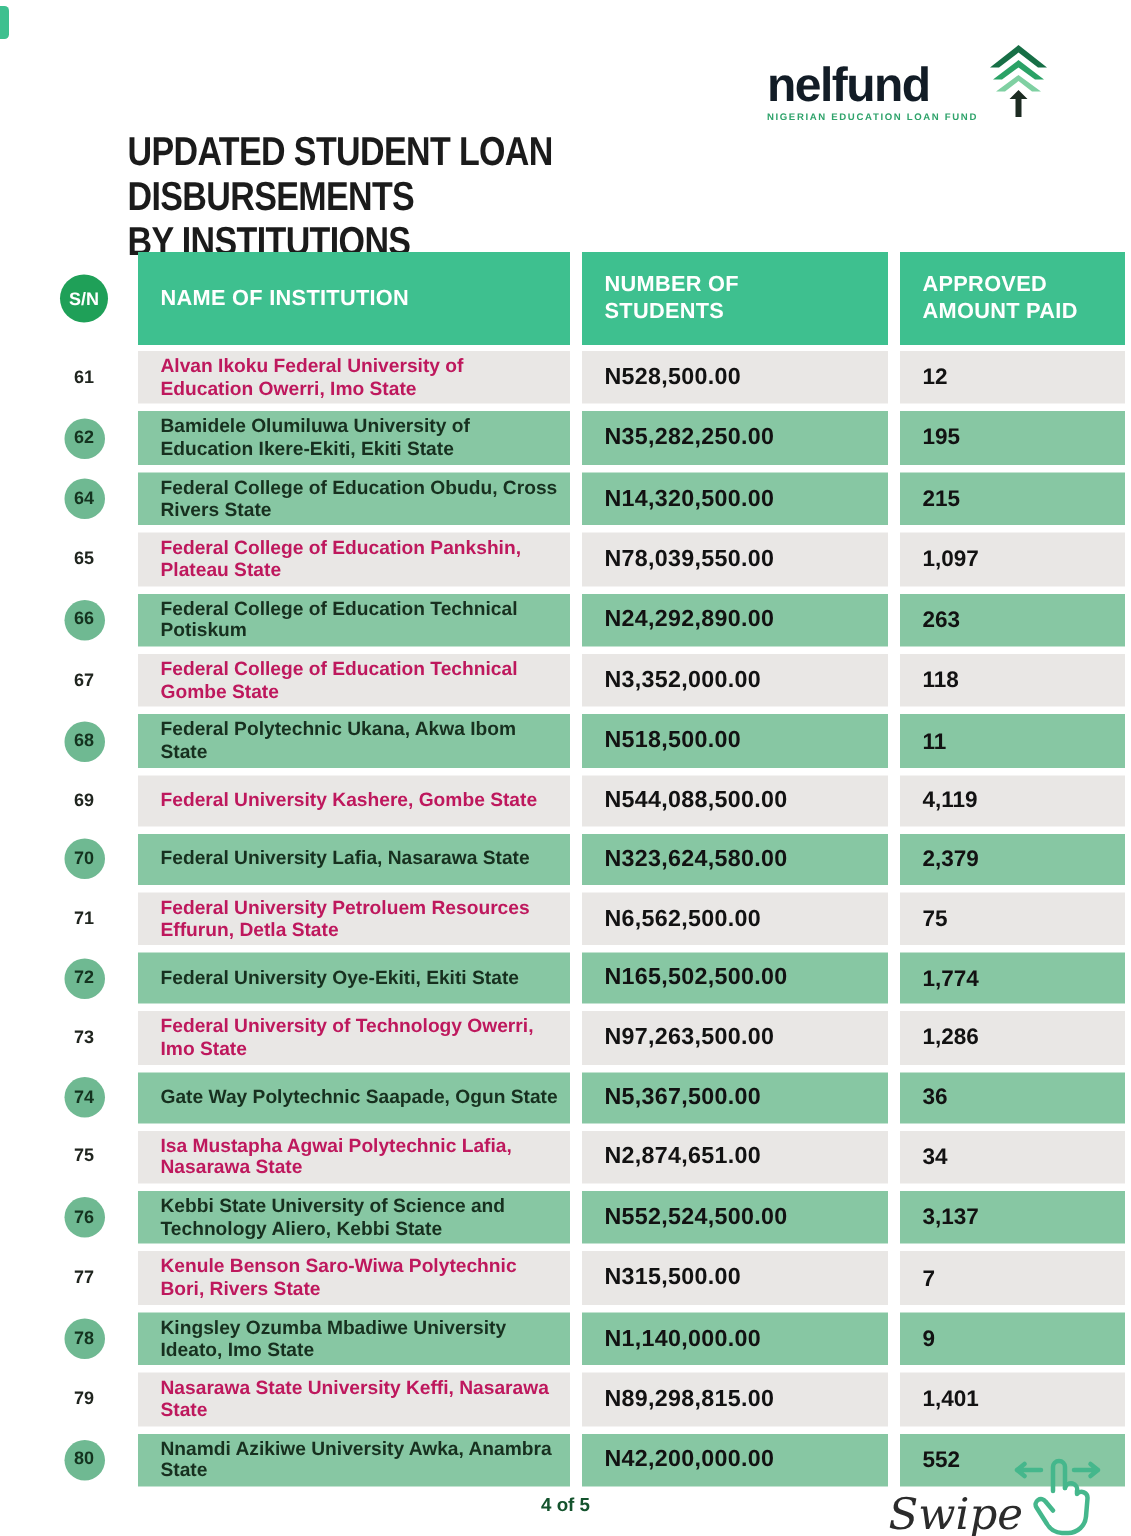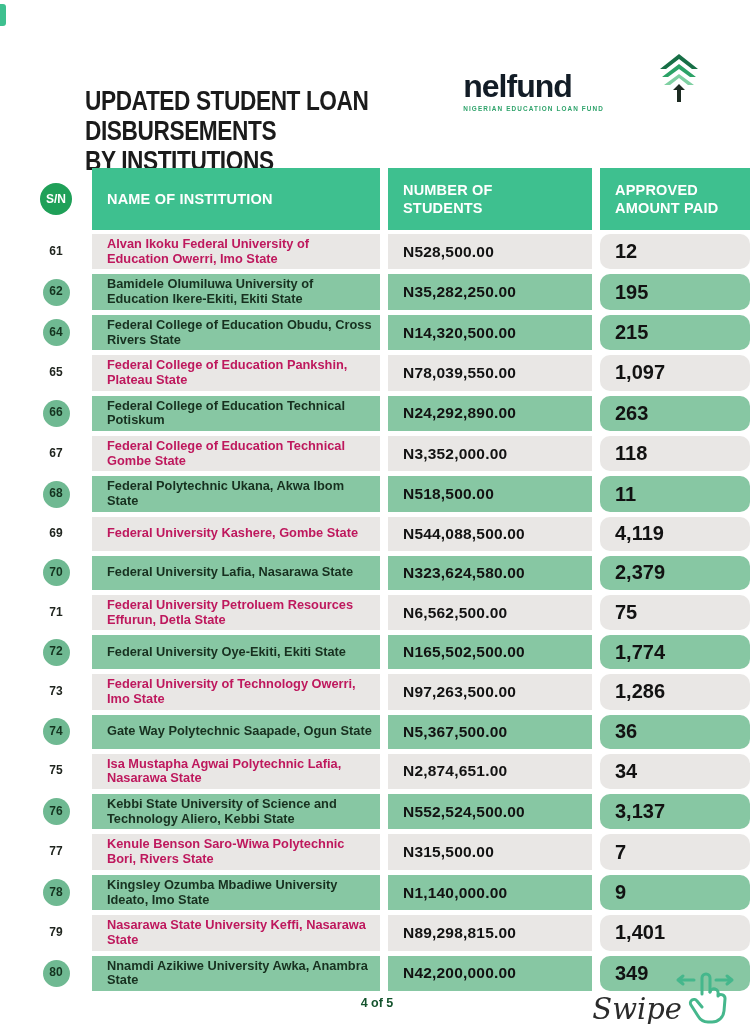--- a/index.html
+++ b/index.html
@@ -9,21 +9,21 @@
 
   .corner-mark { position:absolute; left:0; top:4px; width:6px; height:22px;
     background:#3ec08f; border-radius:0 3px 3px 0; }
 
   
   .title { position:absolute; left:85px; top:86px; width:520px;
     font-size:27px; font-weight:800; color:#1b1b1b; line-height:1.12;
     letter-spacing:-0.5px; white-space:pre-line; transform:scaleX(0.84);
     transform-origin:left top; text-transform:uppercase; }
 
-  .logo { position:absolute; right:52px; top:54px; display:flex; align-items:flex-start;gap:48px; }
+  .logo { position:absolute; right:52px; top:24px; display:flex; align-items:flex-end; }
   .logo-text { display:flex; flex-direction:column; align-items:flex-start; margin-top:16px; }
   .wordmark { font-size:32px; font-weight:800; color:#121c26; letter-spacing:-1px; line-height:1; }
   .tagline { font-size:6.4px; font-weight:700; color:#2fa36b; letter-spacing:1.1px; margin-top:3px; }
   .arrow-icon { margin-left:4px; margin-top:0; }
 
   
   .table { position:absolute; left:28px; top:168px; width:722px; }
   .grid-row { display:grid; grid-template-columns:56px 288px 204px 150px; column-gap:8px; }
   .thead { margin-bottom:4px; }
   .thead .hcell { background:#3ec08f; color:#ffffff; font-weight:700; font-size:14.5px;
@@ -36,21 +36,21 @@
 
   .tbody { display:flex; flex-direction:column; row-gap:5px; }
   .row { min-height:34px; }
   .row .cell { display:flex; align-items:center; line-height:1.15; }
   .row-gray .cell { background:#e9e7e5; }
   .row-green .cell { background:#87c7a3; }
   .cell-name { font-size:12.8px; font-weight:600; color:#be185d; padding:3px 8px 3px 15px; }
   .row-green .cell-name { color:#17301f; }
   .cell-amount { font-size:15.5px; font-weight:700; color:#121212; padding-left:15px;
     letter-spacing:0.2px; }
-  .cell-students { font-size:20px; font-weight:700; color:#121212; padding-left:15px;border-radius:10px; }
+  .cell-students { font-size:15px; font-weight:700; color:#121212; padding-left:15px; }
   .sn { background:transparent !important; justify-content:center; }
   .sn-text { font-size:12px; font-weight:700; color:#20251f; width:27px; height:27px;
     display:flex; align-items:center; justify-content:center; border-radius:50%; }
   .row-green .sn-text { background:#6fb992; color:#14331f; }
 
   
   .page-indicator { position:absolute; left:0; right:0; top:996px; text-align:center;
     font-size:12.5px; font-weight:600; color:#14532d; }
   .swipe { position:absolute; right:18px; top:966px; display:flex; align-items:flex-end; }
   .swipe-text { font-family:"DejaVu Serif", serif; font-style:italic; font-size:29px;
@@ -254,21 +254,21 @@
       <div class="cell cell-amount">N89,298,815.00</div>
       <div class="cell cell-students">1,401</div>
     </div>
 
     <div class="grid-row row row-green">
       <div class="cell sn">
         <span class="sn-text">80</span>
       </div>
       <div class="cell cell-name">Nnamdi Azikiwe University Awka, Anambra State</div>
       <div class="cell cell-amount">N42,200,000.00</div>
-      <div class="cell cell-students">349</div>
+      <div class="cell cell-students">552</div>
     </div>
   </div>
   </div>
 
   <div class="page-indicator">4 of 5</div>
 
   <div class="swipe">
     <span class="swipe-text">Swipe</span>
     <svg class="swipe-hand-icon" width="62" height="58" viewBox="0 0 62 58" fill="none" stroke="#45b78c" stroke-width="3" stroke-linecap="round" stroke-linejoin="round">
       <path d="M4 10 H20 M4 10 l5 -4 M4 10 l5 4"></path>

